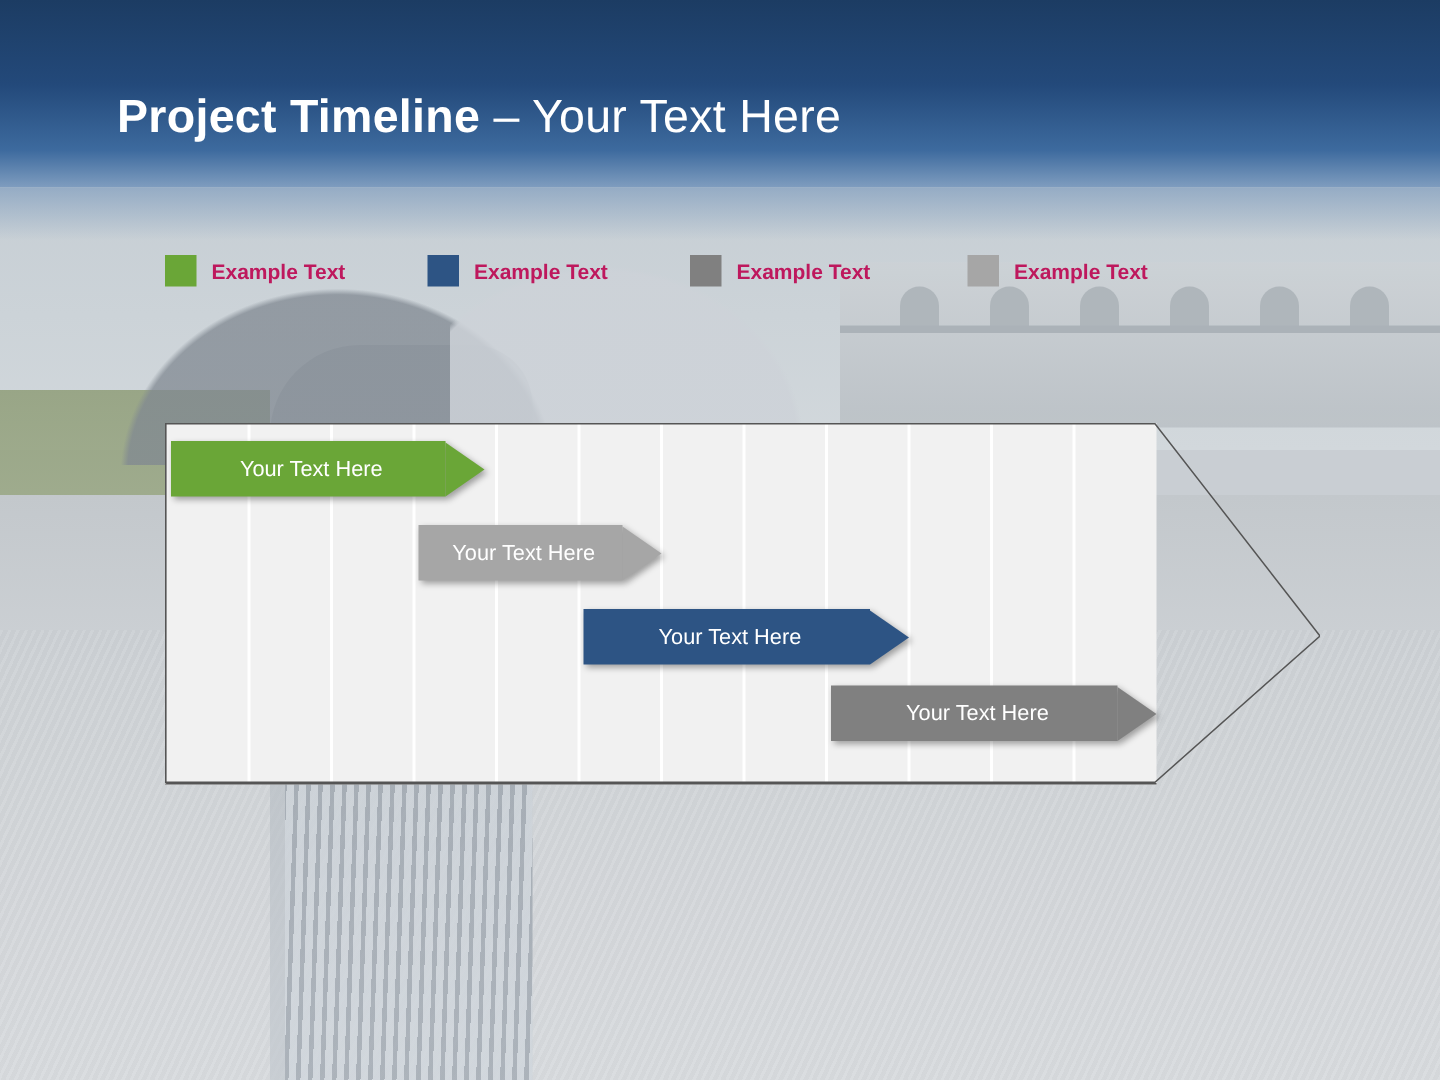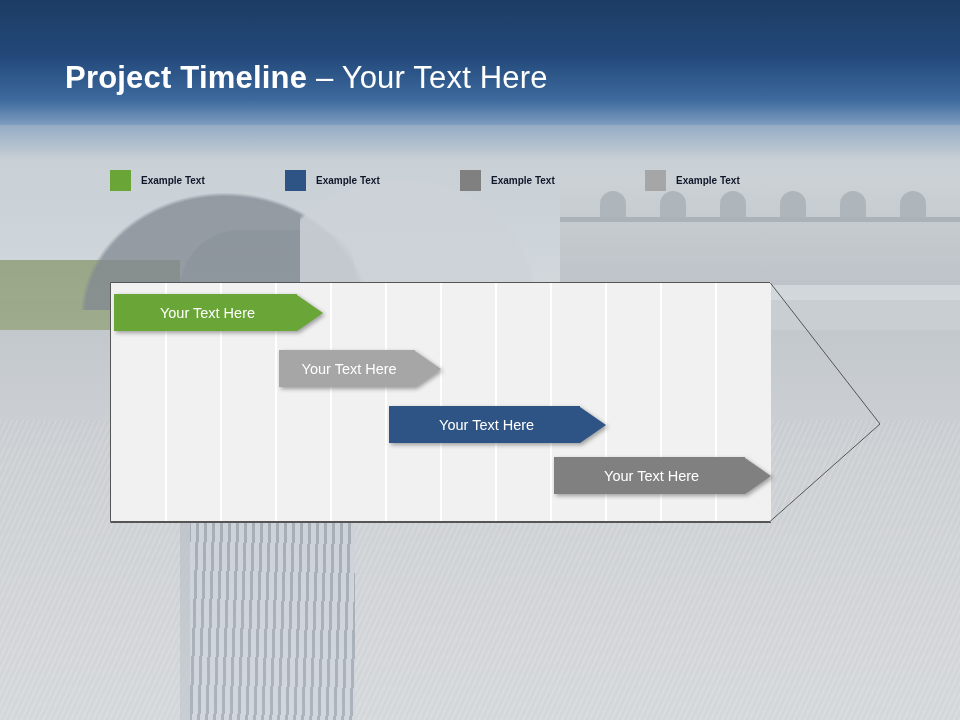--- a/index.html
+++ b/index.html
@@ -104,21 +104,21 @@
     background: linear-gradient(to bottom, #1c3c63 0%, #23497a 45%, #3d6a9e 80%, #7f9dbf 100%);
   }
   .header-fade {
     position: absolute;
     left: 0; top: 125px;
     width: 960px; height: 35px;
     background: linear-gradient(to bottom, rgba(146,170,196,.95), rgba(190,200,210,0));
   }
   .title {
     position: absolute;
-    left: 65px; top: 60px;
+    left: 78px; top: 60px;
     font-size: 31px;
     color: #ffffff;
     letter-spacing: .2px;
     white-space: nowrap;
   }
   .title .strong { font-weight: bold; }
   .title .light { font-weight: normal; }
 
   
   .legend {
@@ -132,23 +132,23 @@
     display: flex;
     align-items: center;
     white-space: nowrap;
   }
   .legend-swatch {
     width: 21px; height: 21px;
     margin-right: 10px;
     display: inline-block;
   }
   .legend-label {
-    font-size: 10px;
+    font-size: 14px;
     font-weight: bold;
-    color: #0f172a;
+    color: #be185d;
   }
 
   
   .chart {
     position: absolute;
     left: 110px; top: 237px;
     width: 770px; height: 285px;
   }
   .grid-body {
     position: absolute;

